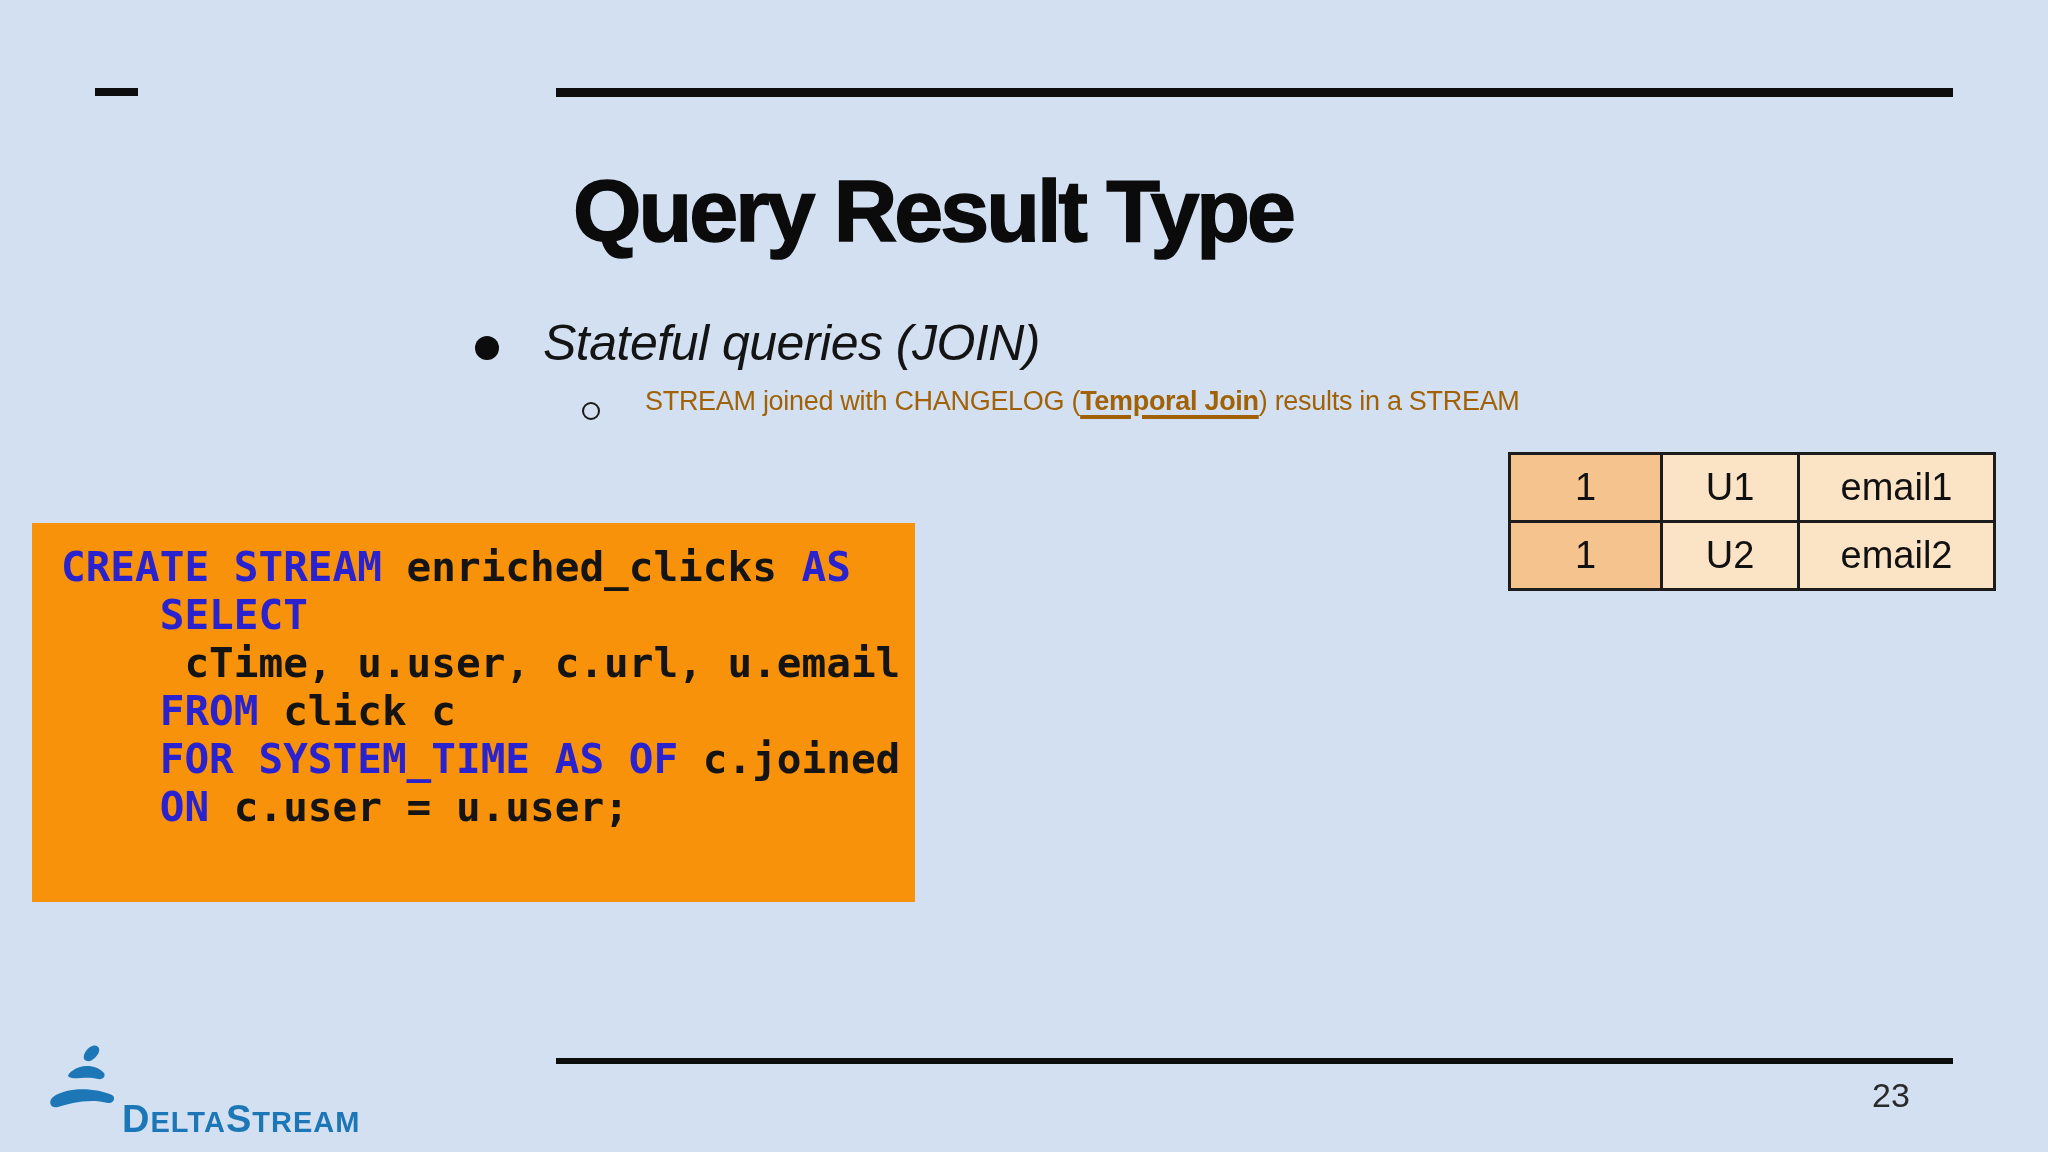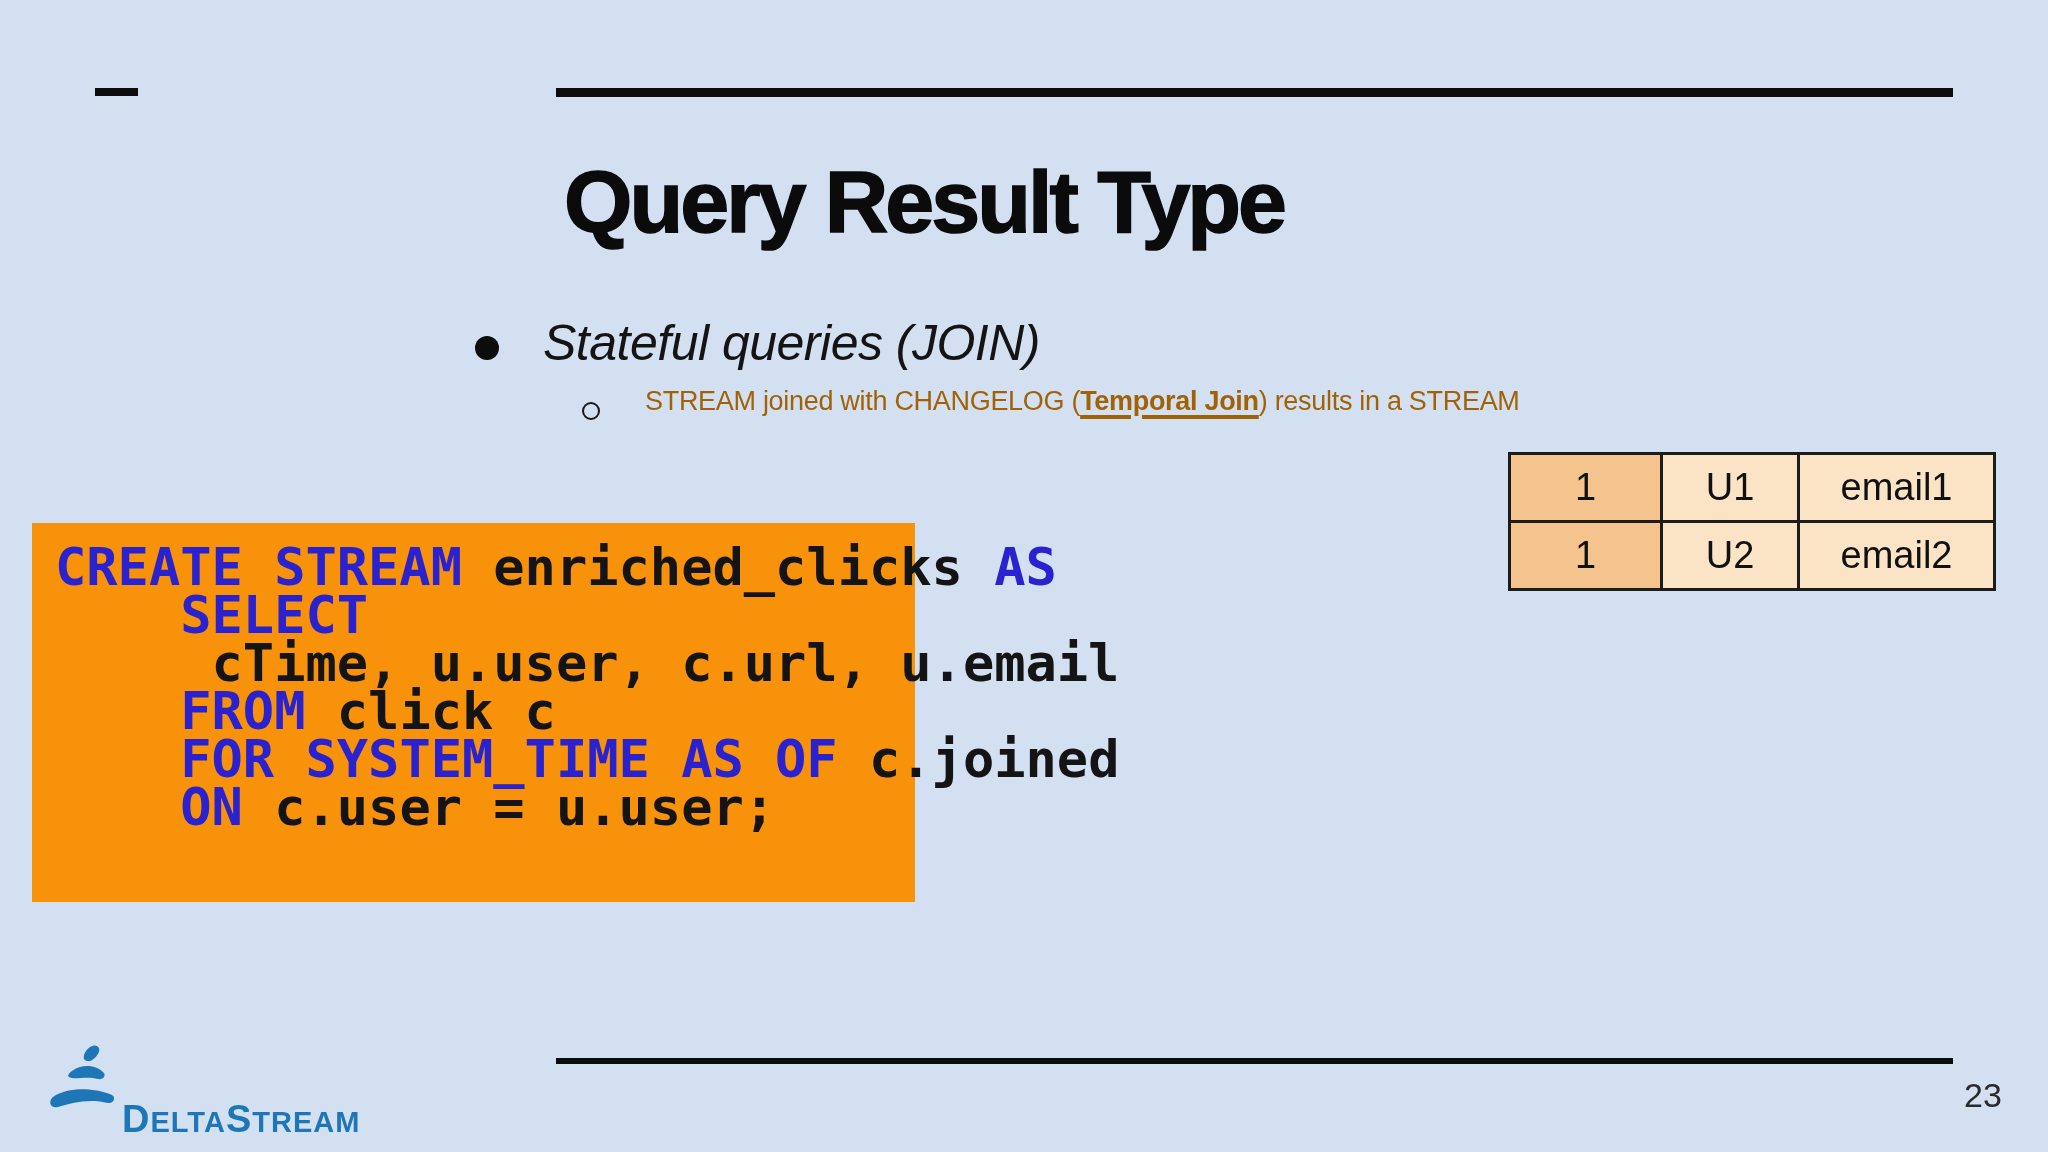--- a/index.html
+++ b/index.html
@@ -31,23 +31,23 @@
   .bullet2-text{left:645px;top:388px;font-size:27px;letter-spacing:-0.3px;line-height:1;color:#a16207;white-space:nowrap;}
   .bullet2-text .emph{
     font-weight:700;text-decoration:underline;
     text-decoration-thickness:3.5px;text-underline-offset:5px;
   }
 
   
   .code-block{
     left:32px;top:523px;width:883px;height:379px;box-sizing:border-box;
     background:var(--code-bg,#F7920A);
-    padding:20px 0 0 23px;
+    padding:20px 0 0 29px;
     font-family:"DejaVu Sans Mono",monospace;
-    font-weight:700;font-size:52px;line-height:48px;
+    font-weight:700;font-size:41px;line-height:48px;
     color:var(--code-text,#141414);
   }
   .code-line{white-space:pre;}
   .code-line .kw{color:var(--keyword,#2A22CE);}
   .code-line .pl{color:var(--code-text,#141414);}
 
   
   .result-table{
     left:1508px;top:452px;
     border-collapse:collapse;
@@ -62,29 +62,29 @@
   .result-table tr td.val-cell:nth-child(2){width:134px;}
   .result-table tr td.val-cell:nth-child(3){width:193px;}
 
   
   .logo-icon{left:44px;top:1042px;width:80px;height:78px;}
   .logo-icon path{fill:var(--logo,#1D76B5);}
   .logo-text{left:122px;top:1063px;line-height:1;color:var(--logo,#1D76B5);font-weight:700;letter-spacing:1px;white-space:nowrap;margin-top:37px;}
   .logo-text .big{font-size:38px;}
   .logo-text .small{font-size:29px;}
 
-  .page-number{left:1964px;top:1078px;font-size:34px;color:#2a2a2a;line-height:1;}
+  .page-number{left:1872px;top:1078px;font-size:34px;color:#2a2a2a;line-height:1;}
 </style>
 </head>
 <body style="--background: #D2E0F2; --code-bg: #F7920A; --code-text: #141414; --keyword: #2A22CE; --table-key: #F5C38D; --table-val: #FBE3C6; --logo: #1D76B5; --line: #0D0D0D;">
 
 <div class="abs top-dash"></div>
 <div class="abs top-line"></div>
 
-<h1 class="abs title" style="margin:8px">Query Result Type</h1>
+<h1 class="abs title" style="margin:17px">Query Result Type</h1>
 
 <div class="abs bullet-dot"></div>
 <div class="abs bullet1-text">Stateful queries (JOIN)</div>
 
 <div class="abs bullet-circle"></div>
 <div class="abs bullet2-text"><span>STREAM joined with CHANGELOG (</span><span class="emph">Temporal Join</span><span>) results in a STREAM</span></div>
 
 <div class="abs code-block">
     <div class="code-line"><span class="kw">CREATE STREAM</span><span class="pl"> enriched_clicks </span><span class="kw">AS</span></div>
     <div class="code-line"><span class="pl">    </span><span class="kw">SELECT</span></div>

